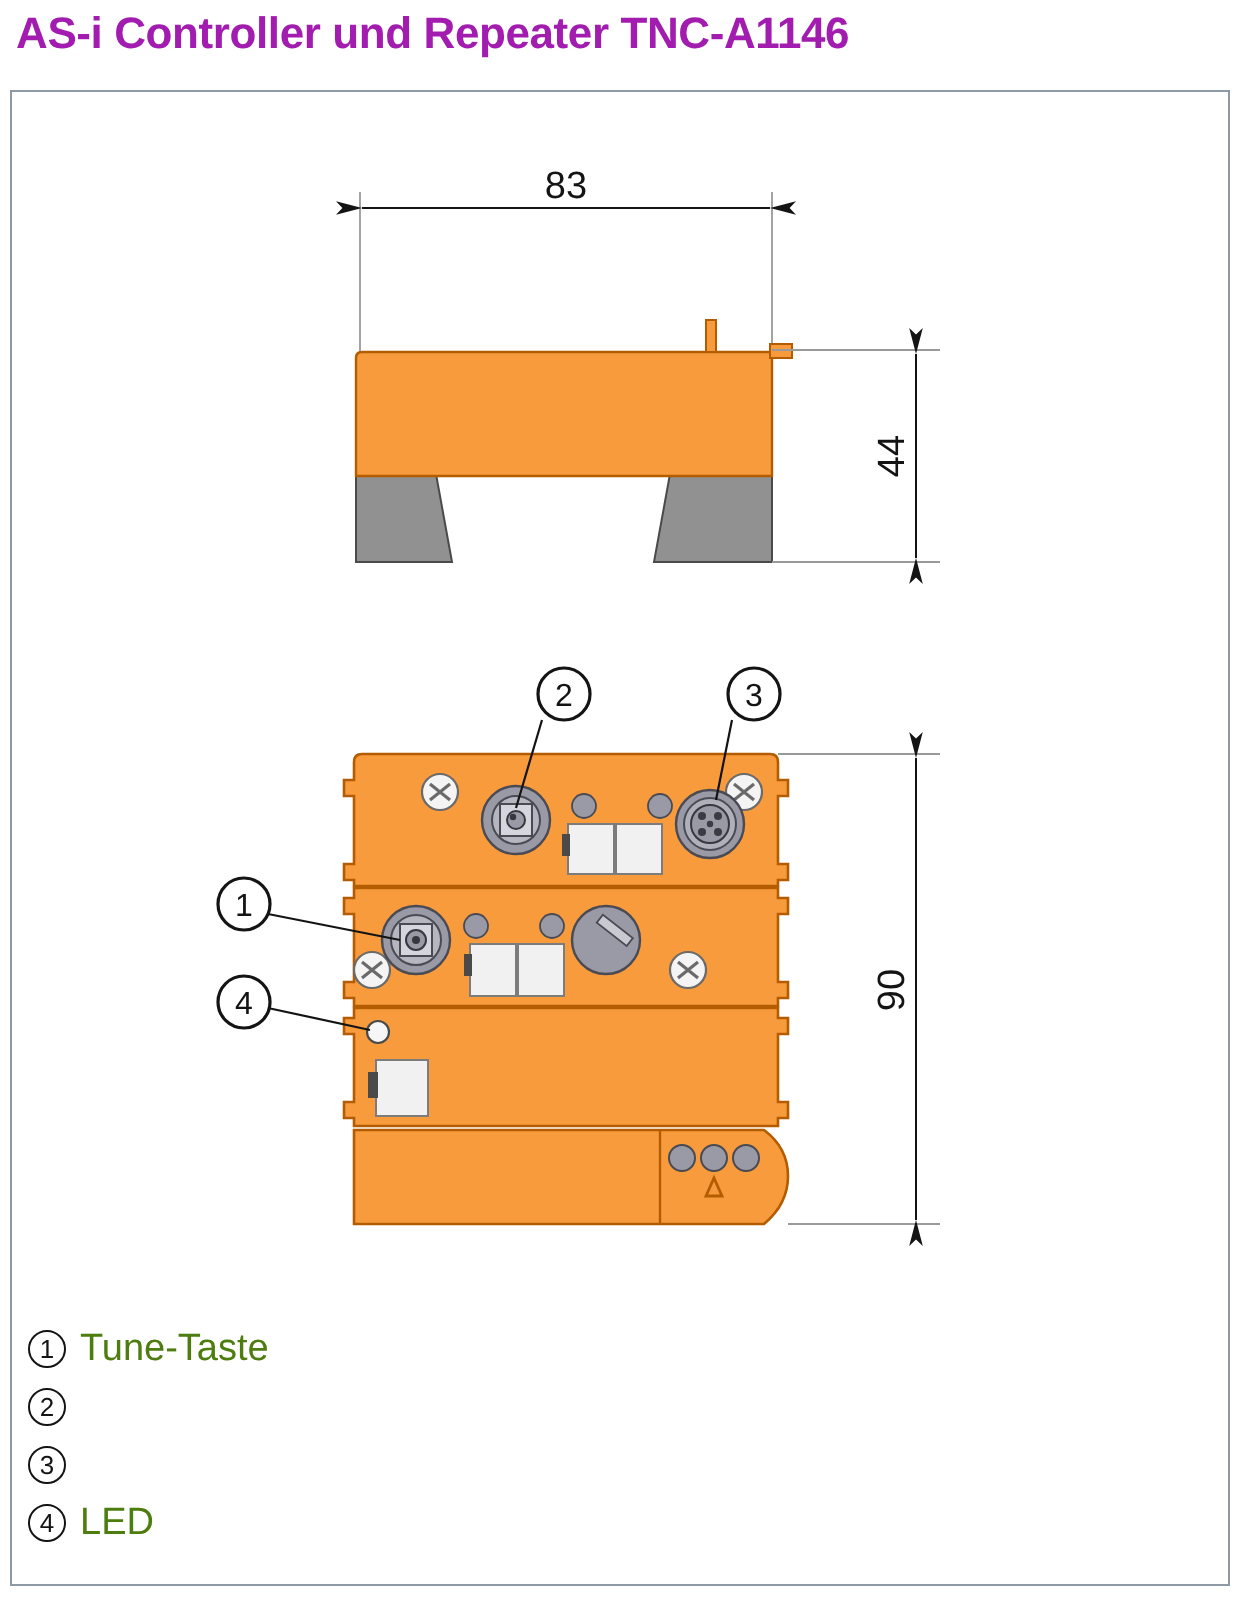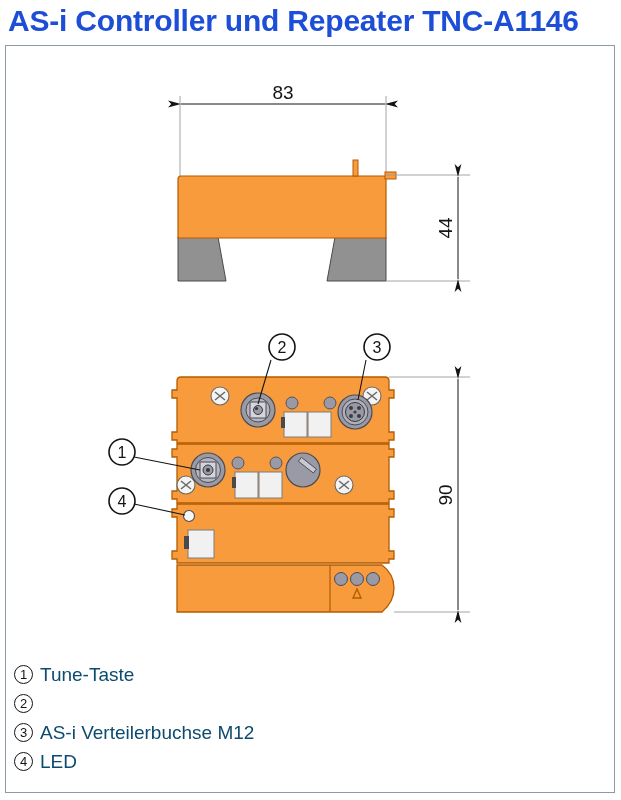--- a/index.html
+++ b/index.html
@@ -5,21 +5,21 @@
   html,body{margin:0;padding:0;}
   body{
     width:621px;height:800px;
     background:#ffffff;
     font-family:"Liberation Sans", sans-serif;
     overflow:hidden;
     position:relative;
   }
   #page-title{
     position:absolute; left:8px; top:4px;
-    font-size:30px; font-weight:bold; color:#1d4ed8;
+    font-size:22px; font-weight:bold; color:#a21caf;
     letter-spacing:-0.2px;
     white-space:nowrap;
     text-align:center;
   }
   #content-box{
     position:absolute;
     left:5px; top:45px; width:610px; height:748px;
     border:1px solid #8d9aa6;
     box-sizing:border-box;
     background:#ffffff;
@@ -40,21 +40,21 @@
   .legend-num{
     width:19px;height:19px;min-width:19px;
     border:1.6px solid #141414;border-radius:50%;
     color:#141414;font-size:13px;font-weight:normal;
     display:flex;align-items:center;justify-content:center;
     margin-right:7px;
     box-sizing:border-box;
     line-height:1;
   }
   .legend-label{
-    font-size:19px;color:#0c4a6e;white-space:nowrap;
+    font-size:19px;color:#4d7c0f;white-space:nowrap;
   }
 </style>
 </head>
 <body>
 
 <div id="page-title">AS-i Controller und Repeater TNC-A1146</div>
 
 <div id="content-box"></div>
 
 <svg id="drawing" width="621" height="800" viewBox="0 0 621 800" xmlns="http://www.w3.org/2000/svg">
@@ -233,19 +233,18 @@
 <div id="legend">
   <div class="legend-row">
     <div class="legend-num">1</div>
     <div class="legend-label">Tune-Taste</div>
   </div>
   <div class="legend-row">
     <div class="legend-num">2</div>
   </div>
   <div class="legend-row">
     <div class="legend-num">3</div>
-    <div class="legend-label">AS-i Verteilerbuchse M12</div>
   </div>
   <div class="legend-row">
     <div class="legend-num">4</div>
     <div class="legend-label">LED</div>
   </div>
 </div>
 
 </body></html>

